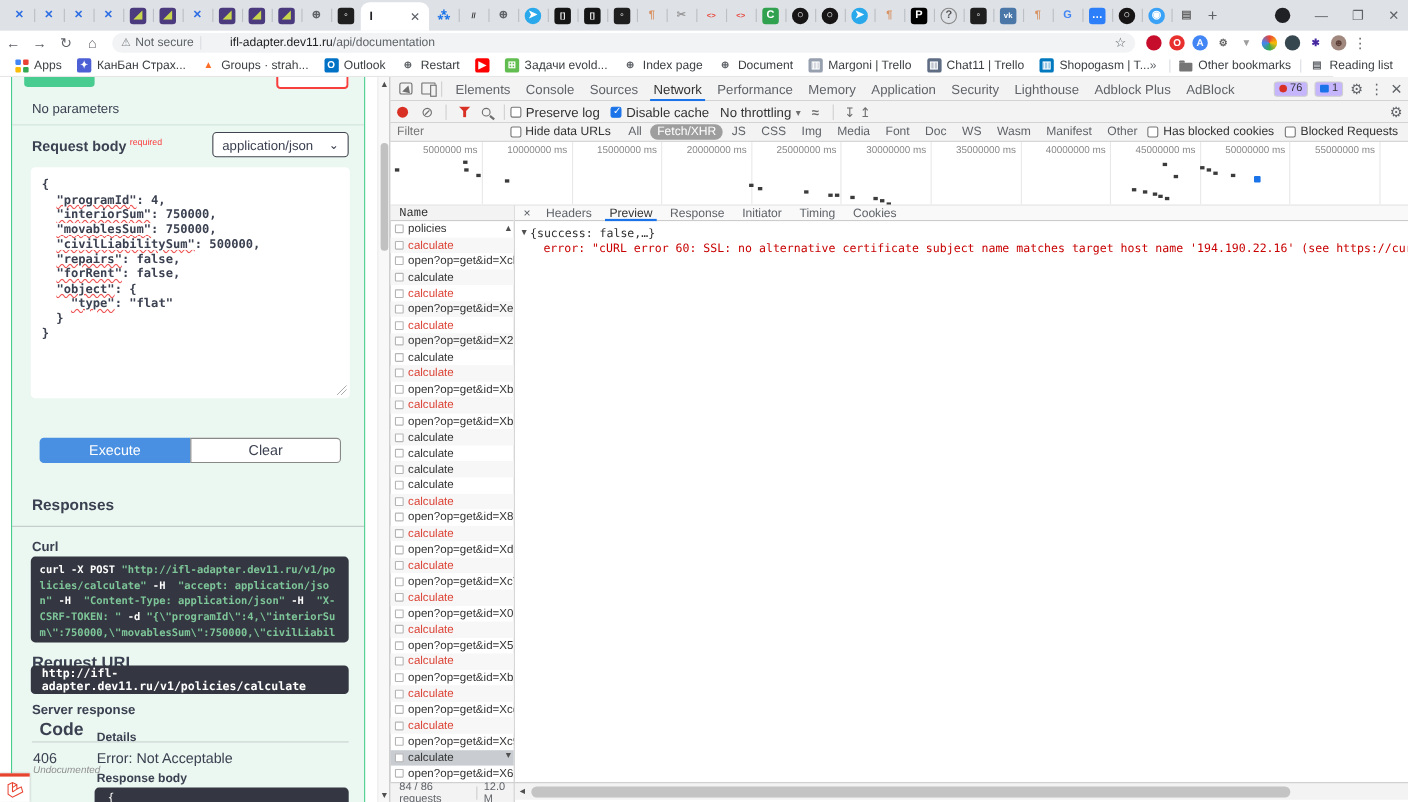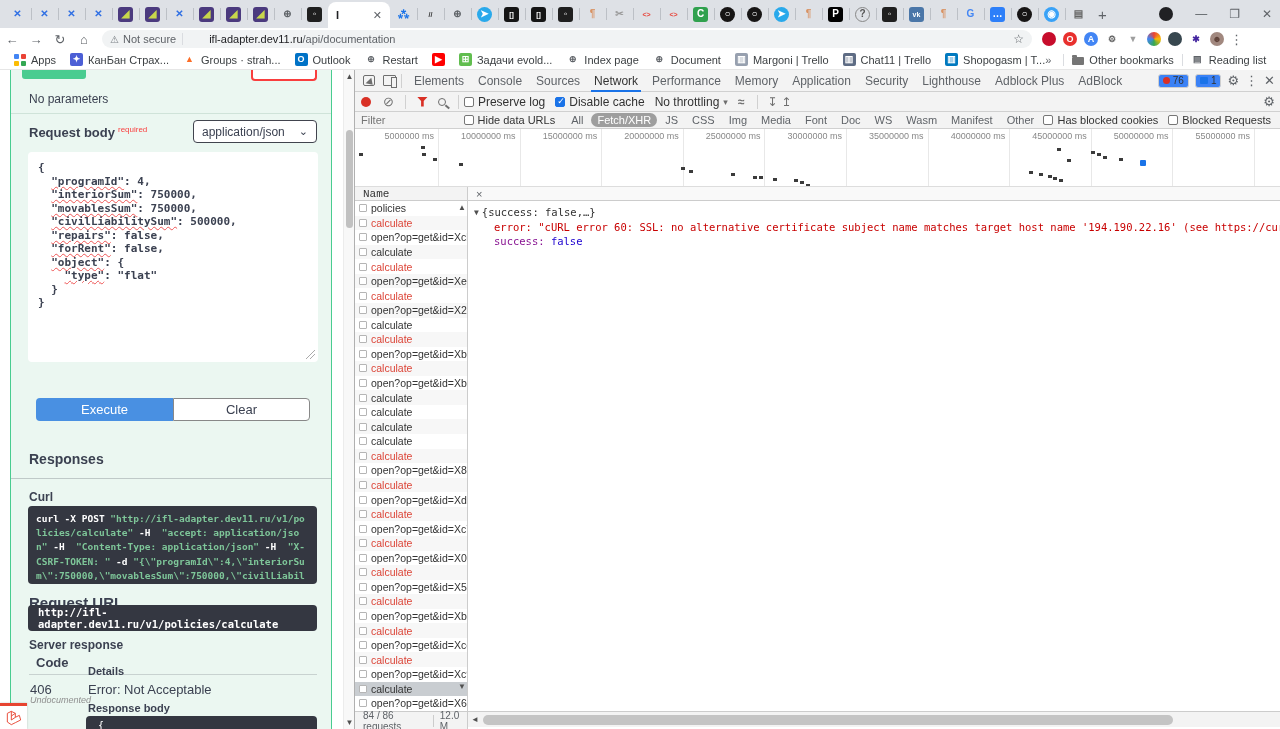--- a/index.html
+++ b/index.html
@@ -113,21 +113,21 @@
   .pv-tab.active::after { content:""; position:absolute; left:4px; right:4px; bottom:0; height:2px; background:#1a73e8; }
   #pv-body { padding:4px 0 0 6px; font-family:"DejaVu Sans Mono", monospace; font-size:10.5px; line-height:14px; color:#303030; }
   .pv-line { white-space:nowrap; overflow:hidden; }
   .pv-ind { padding-left:20px; }
   .pv-red { color:#c80000; }
   .pv-key { color:#881391; }
   .pv-val { color:#1c00cf; }
   .caret { display:inline-block; font-size:8px; color:#505050; margin-right:3px; vertical-align:1px; }
   #hscroll { position:absolute; left:113px; top:641px; width:813px; height:16px; background:#f3f3f3; border-top:1px solid #ccc; display:flex; align-items:center; }
   #hthumb { height:10px; background:#c4c4c4; border-radius:5px; margin-left:4px; width:690px; }
-  .badge { border:1px solid #cfcfcf; border-radius:3px; height:14px; display:flex; align-items:center; gap:3px; padding:0 4px; font-size:10px; color:#333; background:#3b82f6; }
+  .badge { border:1px solid #cfcfcf; border-radius:3px; height:14px; display:flex; align-items:center; gap:3px; padding:0 4px; font-size:10px; color:#333; background:#c4b5fd; }
   .dot-red { width:7px; height:7px; background:#d93025; border-radius:50%; }
   .sq-blue { width:8px; height:7px; background:#1a73e8; border-radius:1px; }
 </style>
 </head>
 <body>
 
 <div id="tabstrip">
   <span style="width:4px"></span>
   <span id="tabs-before" style="display:flex">
       <span class="tab">
@@ -397,21 +397,21 @@
   <div class="abs sw-h" style="left:29px; top:420px; font-size:12px;">Curl</div>
   <div class="abs sw-dark" style="left:28px; top:436px; width:289px; height:78px; padding:6px 8px; overflow:hidden;">
     <div id="curl-text" class="curltxt"><b class="w">curl -X POST</b> "http://ifl-adapter.dev11.ru/v1/policies/calculate" <b class="w">-H</b>  "accept: application/json" <b class="w">-H</b>  "Content-Type: application/json" <b class="w">-H</b>  "X-CSRF-TOKEN: " <b class="w">-d</b> "{\"programId\":4,\"interiorSum\":750000,\"movablesSum\":750000,\"civilLiabilitySum\":500000,\"repairs\":false,\"forRent\":false,\"object\":{\"type\":\"flat\"}}"</div>
     <div class="abs" style="right:5px; bottom:5px;"><span class="copy-ic"></span></div>
   </div>
 
   <div class="abs sw-h" style="left:29px; top:524px; font-size:15px;">Request URL</div>
   <div class="abs sw-dark" style="left:28px; top:535px; width:289px; height:26px; display:flex; align-items:center; padding:0 10px; font-size:10.5px; font-weight:bold;">http://ifl-adapter.dev11.ru/v1/policies/calculate</div>
 
   <div class="abs sw-h" style="left:29px; top:568px; font-size:12px;">Server response</div>
-  <div class="abs sw-h" style="left:36px; top:585px; font-size:13px;">Code</div>
+  <div class="abs sw-h" style="left:36px; top:585px; font-size:16px;">Code</div>
   <div class="abs sw-h" style="left:88px; top:595px; font-size:11px;">Details</div>
   <div class="abs" style="left:29px; top:604px; width:288px; height:1px; background:rgba(59,65,81,.2);"></div>
   <div class="abs" style="left:30px; top:612px; font-size:13px; color:#3b4151;">406</div>
   <div class="abs" style="left:30px; top:625px; font-size:9px; font-style:italic; color:#909090;">Undocumented</div>
   <div class="abs" style="left:88px; top:612px; font-size:13px; color:#3b4151;">Error: Not Acceptable</div>
   <div class="abs sw-h" style="left:88px; top:632px; font-size:11px;">Response body</div>
   <div class="abs sw-dark" style="left:86px; top:646px; width:231px; height:30px; padding:4px 12px; font-size:10px;">{</div>
 
   <div id="laravel-box">
     <svg width="16" height="16" viewBox="0 0 24 24">
@@ -709,25 +709,32 @@
 
   <div id="status-bar">
     <span style="margin-left:8px">84 / 86 requests</span>
     <span style="width:1px; height:12px; background:#ccc; margin:0 6px;"></span>
     <span>12.0 M</span>
   </div>
 
   <div id="detail">
     <div id="detail-hdr">
       <span style="padding:0 6px 0 8px; color:#5f6368;">×</span>
+      <span id="pv-tabs" style="display:flex">
+          <span class="pv-tab">Headers</span>
+          <span class="pv-tab active">Preview</span>
+          <span class="pv-tab">Response</span>
+          <span class="pv-tab">Initiator</span>
+          <span class="pv-tab">Timing</span>
+          <span class="pv-tab">Cookies</span>
+        </span>
     </div>
     <div id="pv-body">
       <div class="pv-line"><span class="caret">▼</span><span>{success: false,…}</span></div>
       <div class="pv-line pv-ind pv-red"><span>error:</span> <span>"cURL error 60: SSL: no alternative certificate subject name matches target host name '194.190.22.16' (see https://curl.haxx.se/libcurl/c/libcurl-errors.html) for htt</span></div>
-      <div class="pv-line pv-ind"><span class="pv-key">success:</span> <span class="pv-val">false</span></div>
     </div>
   </div>
 
   <div id="hscroll">
     <span style="font-size:8px; color:#505050; margin-left:3px;">◄</span>
     <div id="hthumb"></div>
   </div>
 </div>
 
 </body></html>

